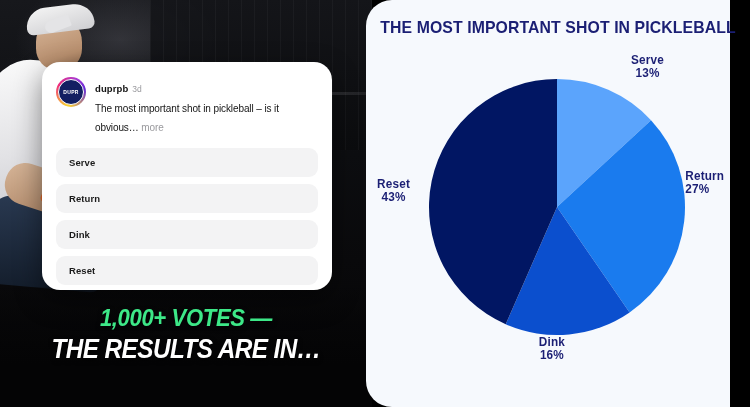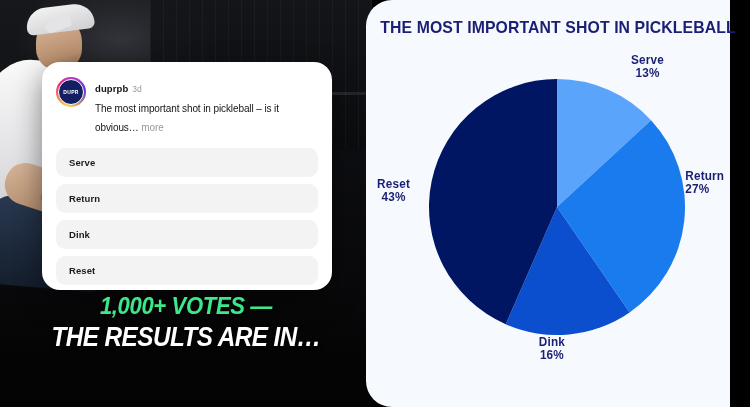--- a/index.html
+++ b/index.html
@@ -133,21 +133,21 @@
   .poll-option {
     height:29px; border-radius:9px;
     background:#f3f3f4;
     display:flex; align-items:center;
     padding-left:13px;
     font-size:9.5px; font-weight:700; color:#1b1b1b; letter-spacing:.1px;
   }
 
   
   #kicker {
-    position:absolute; left:0; top:292px; width:372px;
+    position:absolute; left:0; top:304px; width:372px;
     text-align:center;
   }
   .kick-line1 {
     font-size:24px; font-weight:700; font-style:italic;
     color:#3DE888;
     letter-spacing:-.4px;
     transform:scaleX(.92);
     text-shadow:0 2px 5px rgba(0,0,0,.8);
     white-space:nowrap;
   }

